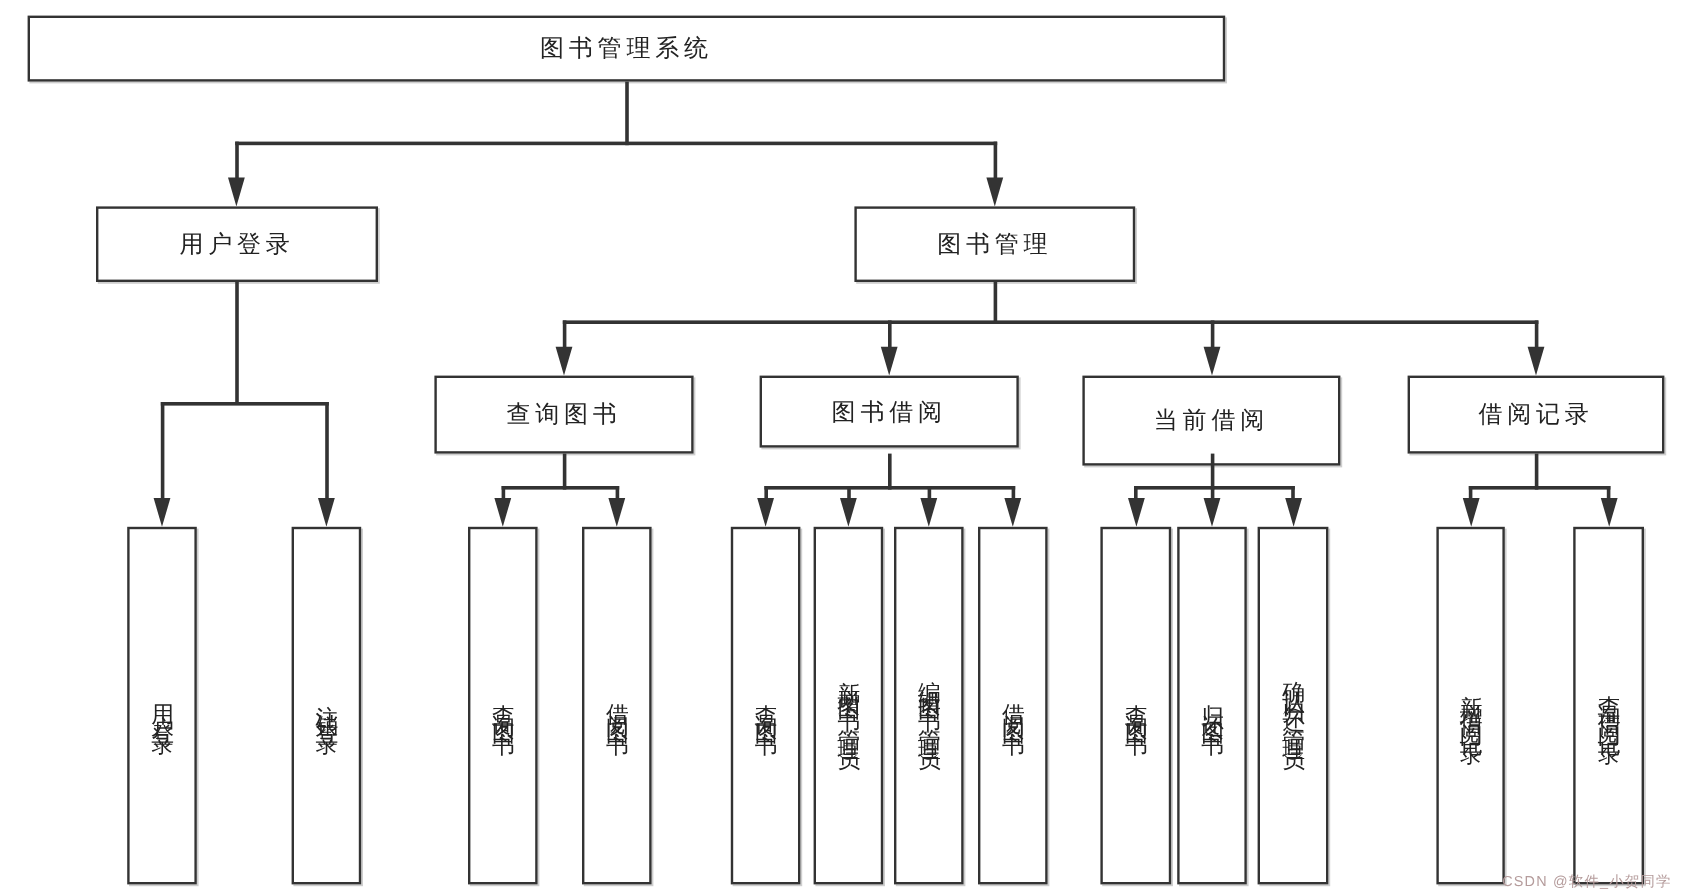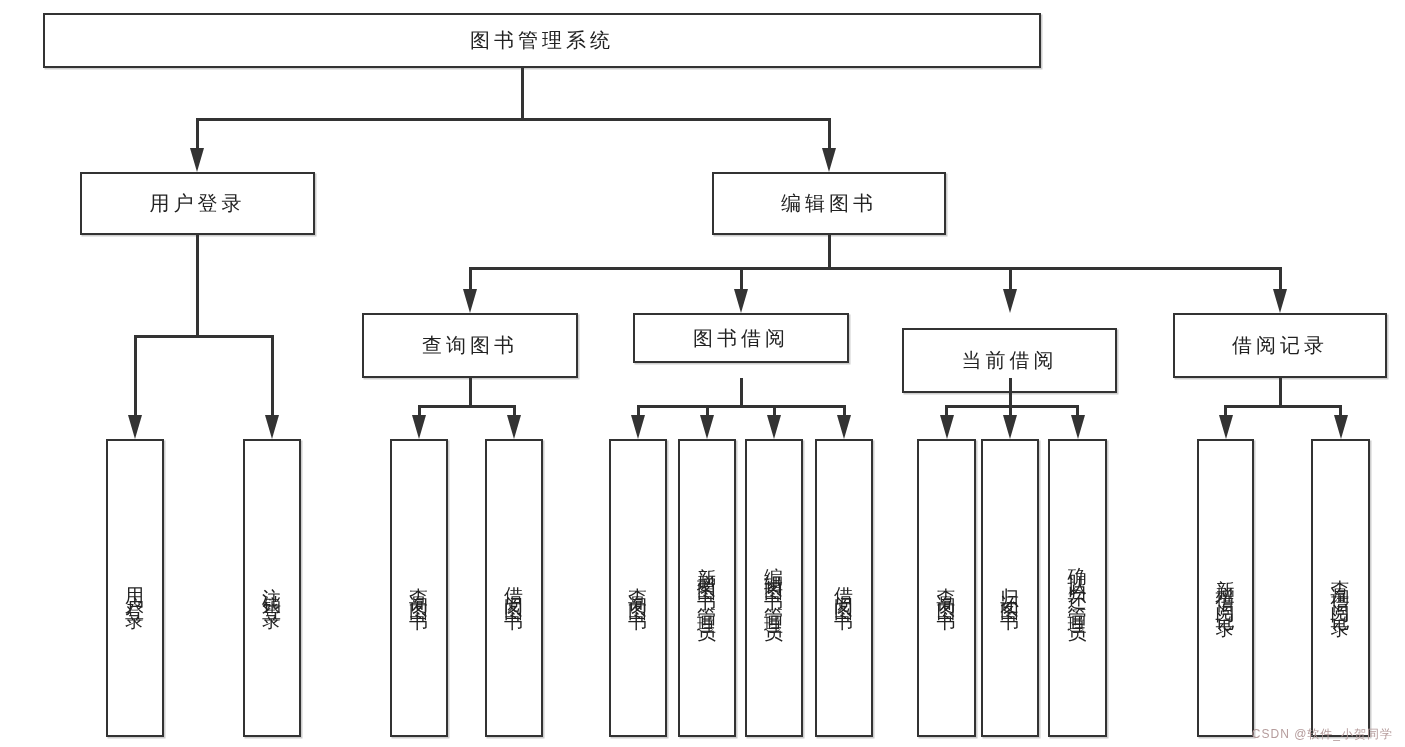--- a/index.html
+++ b/index.html
@@ -63,36 +63,36 @@
     color: var(--watermark);
     z-index: 10;
     white-space: nowrap;
   }
 </style>
 </head>
 <body>
 
 <div class="stage">
 
-  <div class="box" style="left:23px; top:13px; width:998px; height:55px;margin-left:20px;">
+  <div class="box" style="left:23px; top:13px; width:998px; height:55px;">
     <span class="hlabel">图书管理系统</span>
   </div>
 
   <div class="vline" style="left:520.5px; top:68px;  height:53px;"></div>
   <div class="hline" style="left:195.5px; top:118px; width:635px;"></div>
   <div class="vline" style="left:195.5px; top:118px; height:34px;"></div>
   <div class="vline" style="left:827.5px; top:118px; height:34px;"></div>
   <div class="arrow" style="left:190px; top:148px;"></div>
   <div class="arrow" style="left:822px; top:148px;"></div>
 
   <div class="box" style="left:80px; top:172px; width:235px; height:63px;">
     <span class="hlabel">用户登录</span>
   </div>
   <div class="box" style="left:712px; top:172px; width:234px; height:63px;">
-    <span class="hlabel">编辑图书</span>
+    <span class="hlabel">图书管理</span>
   </div>
 
   <div class="vline" style="left:195.5px; top:235px; height:102px;"></div>
   <div class="hline" style="left:133.5px; top:335px; width:140px;"></div>
   <div class="vline" style="left:133.5px; top:335px; height:84px;"></div>
   <div class="vline" style="left:270.5px; top:335px; height:84px;"></div>
   <div class="arrow" style="left:128px; top:415px;"></div>
   <div class="arrow" style="left:265px; top:415px;"></div>
 
   <div class="vline" style="left:827.5px; top:235px; height:35px;"></div>
@@ -102,24 +102,24 @@
   <div class="vline" style="left:1008.5px; top:267px; height:26px;"></div>
   <div class="vline" style="left:1278.5px; top:267px; height:26px;"></div>
   <div class="arrow" style="left:463px;  top:289px;"></div>
   <div class="arrow" style="left:734px;  top:289px;"></div>
   <div class="arrow" style="left:1003px; top:289px;"></div>
   <div class="arrow" style="left:1273px; top:289px;"></div>
 
   <div class="box" style="left:362px; top:313px; width:216px; height:65px;">
     <span class="hlabel">查询图书</span>
   </div>
-  <div class="box" style="left:633px; top:313px; width:216px; height:50px;">
+  <div class="box" style="left:633px; top:313px; width:216px; height:60px;">
     <span class="hlabel">图书借阅</span>
   </div>
-  <div class="box" style="left:902px; top:313px; width:215px; height:65px;margin-top:15px;">
+  <div class="box" style="left:902px; top:313px; width:215px; height:75px;">
     <span class="hlabel">当前借阅</span>
   </div>
   <div class="box" style="left:1173px; top:313px; width:214px; height:65px;">
     <span class="hlabel">借阅记录</span>
   </div>
 
   <div class="vline" style="left:468.5px; top:378px; height:30px;"></div>
   <div class="hline" style="left:417.5px; top:405px; width:98px;"></div>
   <div class="vline" style="left:417.5px; top:405px; height:13px;"></div>
   <div class="vline" style="left:512.5px; top:405px; height:13px;"></div>

